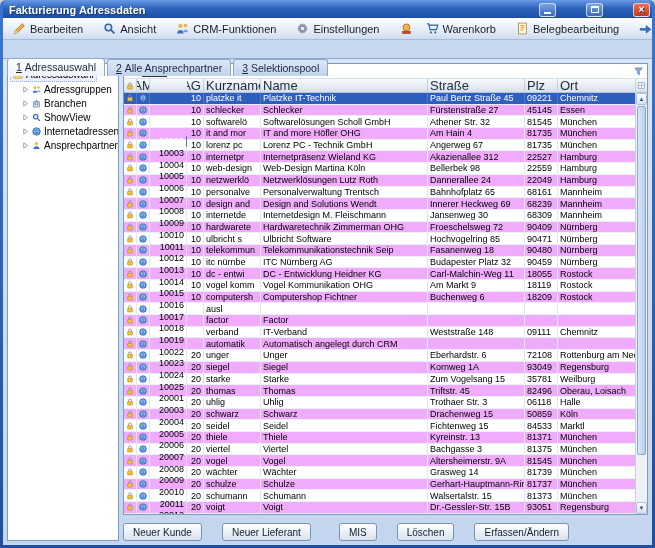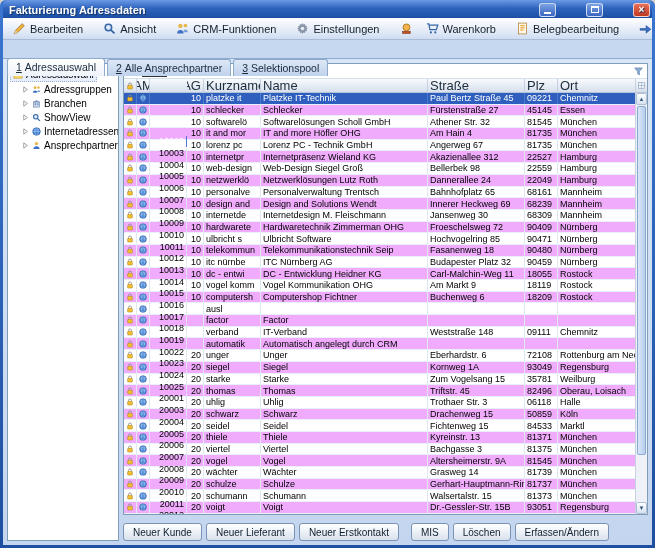--- a/index.html
+++ b/index.html
@@ -82,21 +82,21 @@
   .vscroll { width:12px; flex:none; display:flex; flex-direction:column; background:#eef2f8; border-left:1px solid #c6d2e0; }
   .col-opts { height:14px; display:flex; align-items:center; justify-content:center;
     background:linear-gradient(180deg,#f8fafd,#d6dfeb); border-bottom:1px solid #b5c4d8; }
   .scroll-arrow { height:12px; flex:none; display:flex; align-items:center; justify-content:center;
     font-size:6px; color:#33567e; background:linear-gradient(180deg,#fdfeff,#d6e1f1); border:1px solid #aebfd6; border-radius:2px; }
   .scroll-track { flex:1; position:relative; }
   .scroll-thumb { position:absolute; top:1px; left:1px; right:1px; height:88%;
     background:linear-gradient(90deg,#dbe7f8,#b6cdec); border:1px solid #8aa8d0; border-radius:2px; }
 
   
-  .footer { height:26px; flex:none; display:flex; align-items:center; gap:4px; padding-top:8px; }
+  .footer { height:26px; flex:none; display:flex; align-items:center; gap:20px; padding-top:8px; }
   .btn { font-size:10px; color:#102030; padding:2.5px 9px; border:1px solid #7b93b5; border-radius:3px;
     background:linear-gradient(180deg,#ffffff,#eaeff6 55%,#d9e1ec); white-space:nowrap; }
   .btn-gap { margin-left:8px; }
 
   
   .icon { display:inline-flex; width:13px; height:13px; flex:none; }
   .icon svg { width:100%; height:100%; display:block; }
   .icon.s10 { width:10px; height:10px; }
   .icon.s9  { width:9px;  height:9px; }
   .icon.s8  { width:8px;  height:8px; }
@@ -531,21 +531,21 @@
                         <circle cx="5" cy="5" r="4.2" fill="#4585d5" stroke="#1c4f9c" stroke-width=".7"></circle>
                         <ellipse cx="5" cy="5" rx="1.9" ry="4.2" fill="none" stroke="#bcd6f2" stroke-width=".55"></ellipse>
                         <line x1=".8" y1="5" x2="9.2" y2="5" stroke="#bcd6f2" stroke-width=".55"></line>
                         <path d="M1.6 2.6c2 1 4.8 1 6.8 0" fill="none" stroke="#bcd6f2" stroke-width=".45"></path>
                       </svg>
                     </span>
                   </div>
                   <div class="td w-adnr">10008</div>
                   <div class="td w-ag">10</div>
                   <div class="td w-kurz">web-design</div>
-                  <div class="td w-name">Web-Design Siegel Groß</div>
+                  <div class="td w-name">Web-Design Martina Köln</div>
                   <div class="td w-str">Bellerbek 98</div>
                   <div class="td w-plz">22559</div>
                   <div class="td w-ort">Hamburg</div>
                 </div>
                 <div class="tr alt">
                   <div class="td w-lock">
                     <span class="icon s8">
                       <svg viewBox="0 0 8 10">
                         <path d="M2.2 4.4V3a1.8 1.8 0 013.6 0v1.4" fill="none" stroke="#8a8a8a" stroke-width="1"></path>
                         <rect x="1" y="4.2" width="6" height="4.6" rx=".8" fill="#f4c030" stroke="#a07818" stroke-width=".6"></rect>
@@ -1344,21 +1344,20 @@
             </div>
             <div class="scroll-arrow">▼</div>
           </div>
         </div>
 
       </div>
 
       <div class="footer">
           <button class="btn">Neuer Kunde</button>
           <button class="btn">Neuer Lieferant</button>
-          <button class="btn">Neuer Erstkontakt</button>
           <button class="btn btn-gap">MIS</button>
           <button class="btn">Löschen</button>
           <button class="btn">Erfassen/Ändern</button>
         </div>
     </div>
 
   </div>
 </div>
 
 </body></html>

